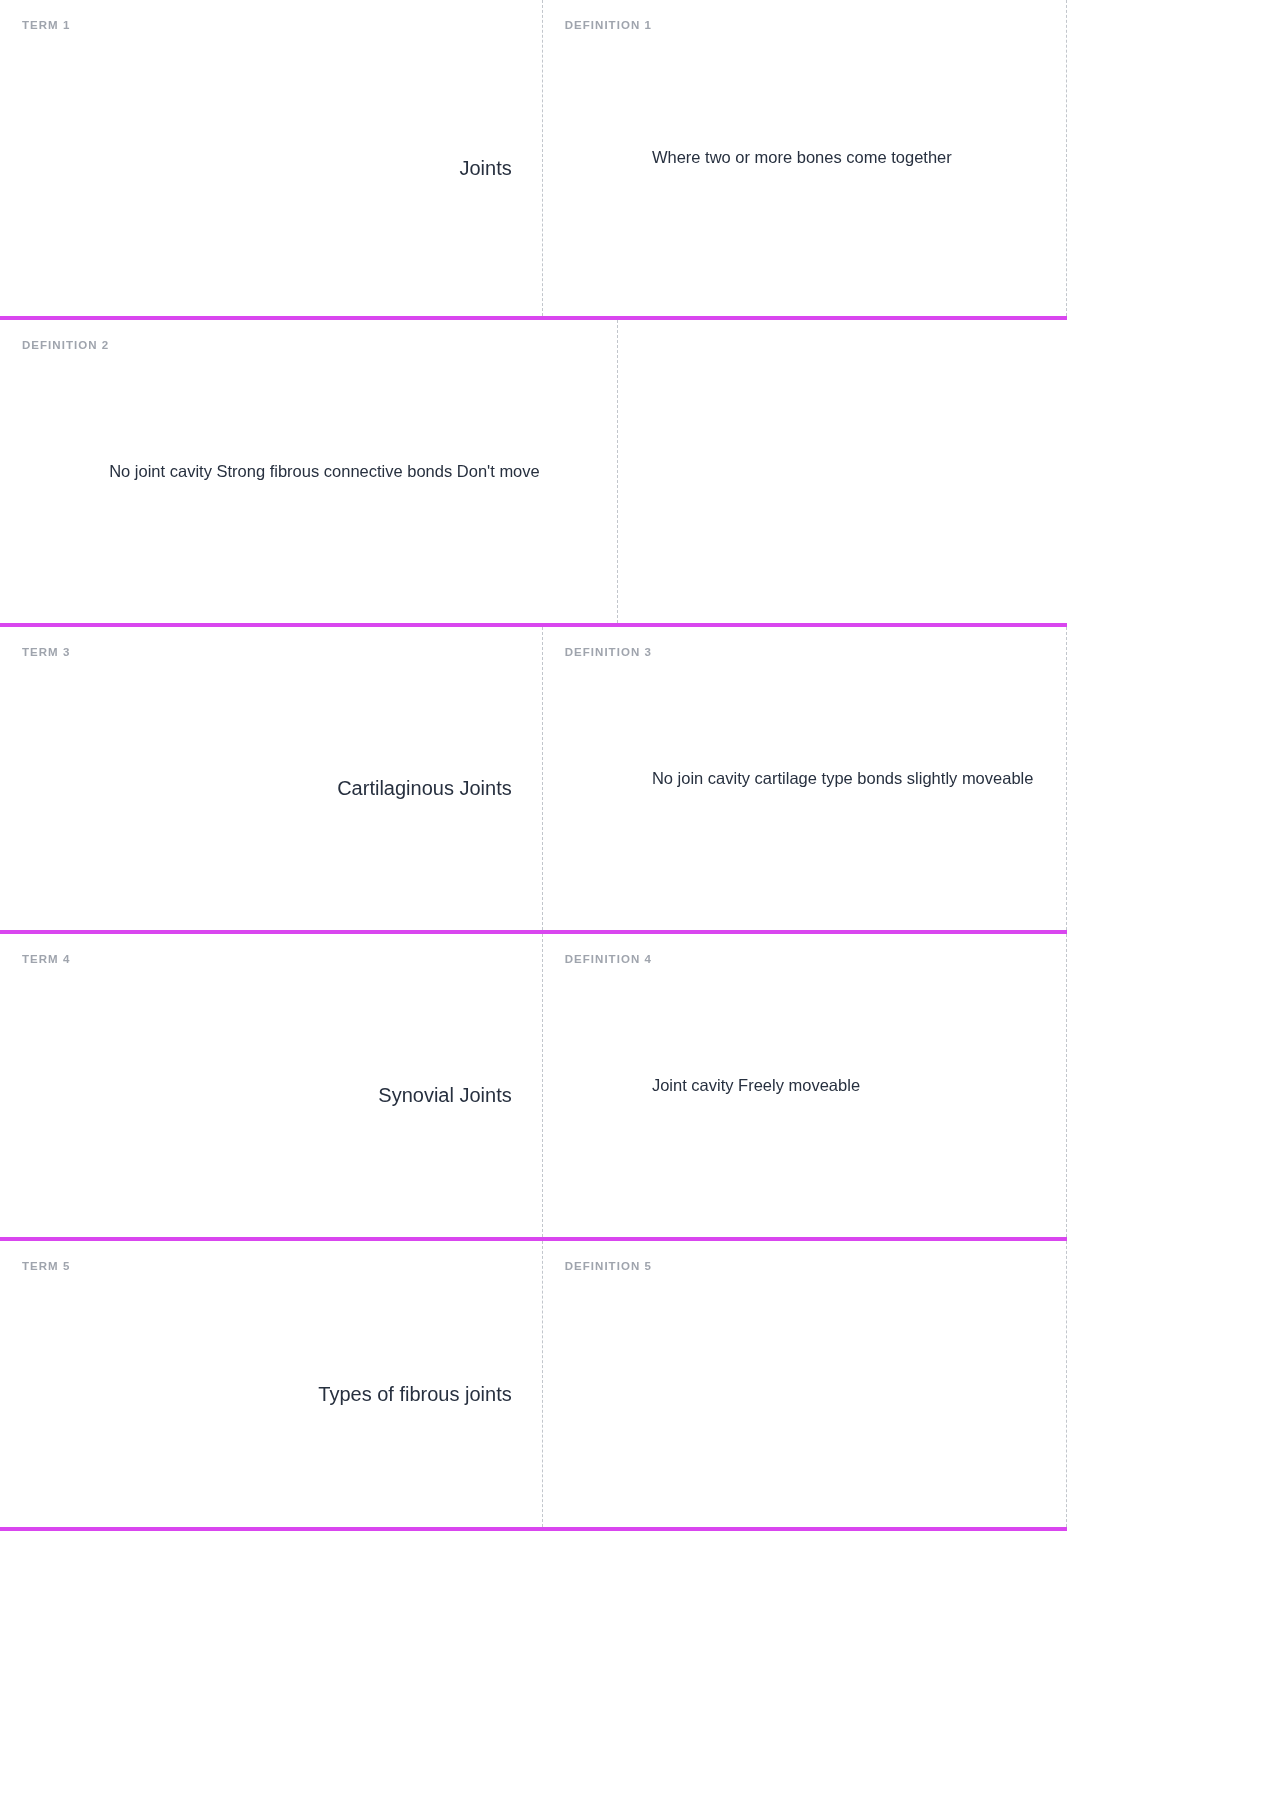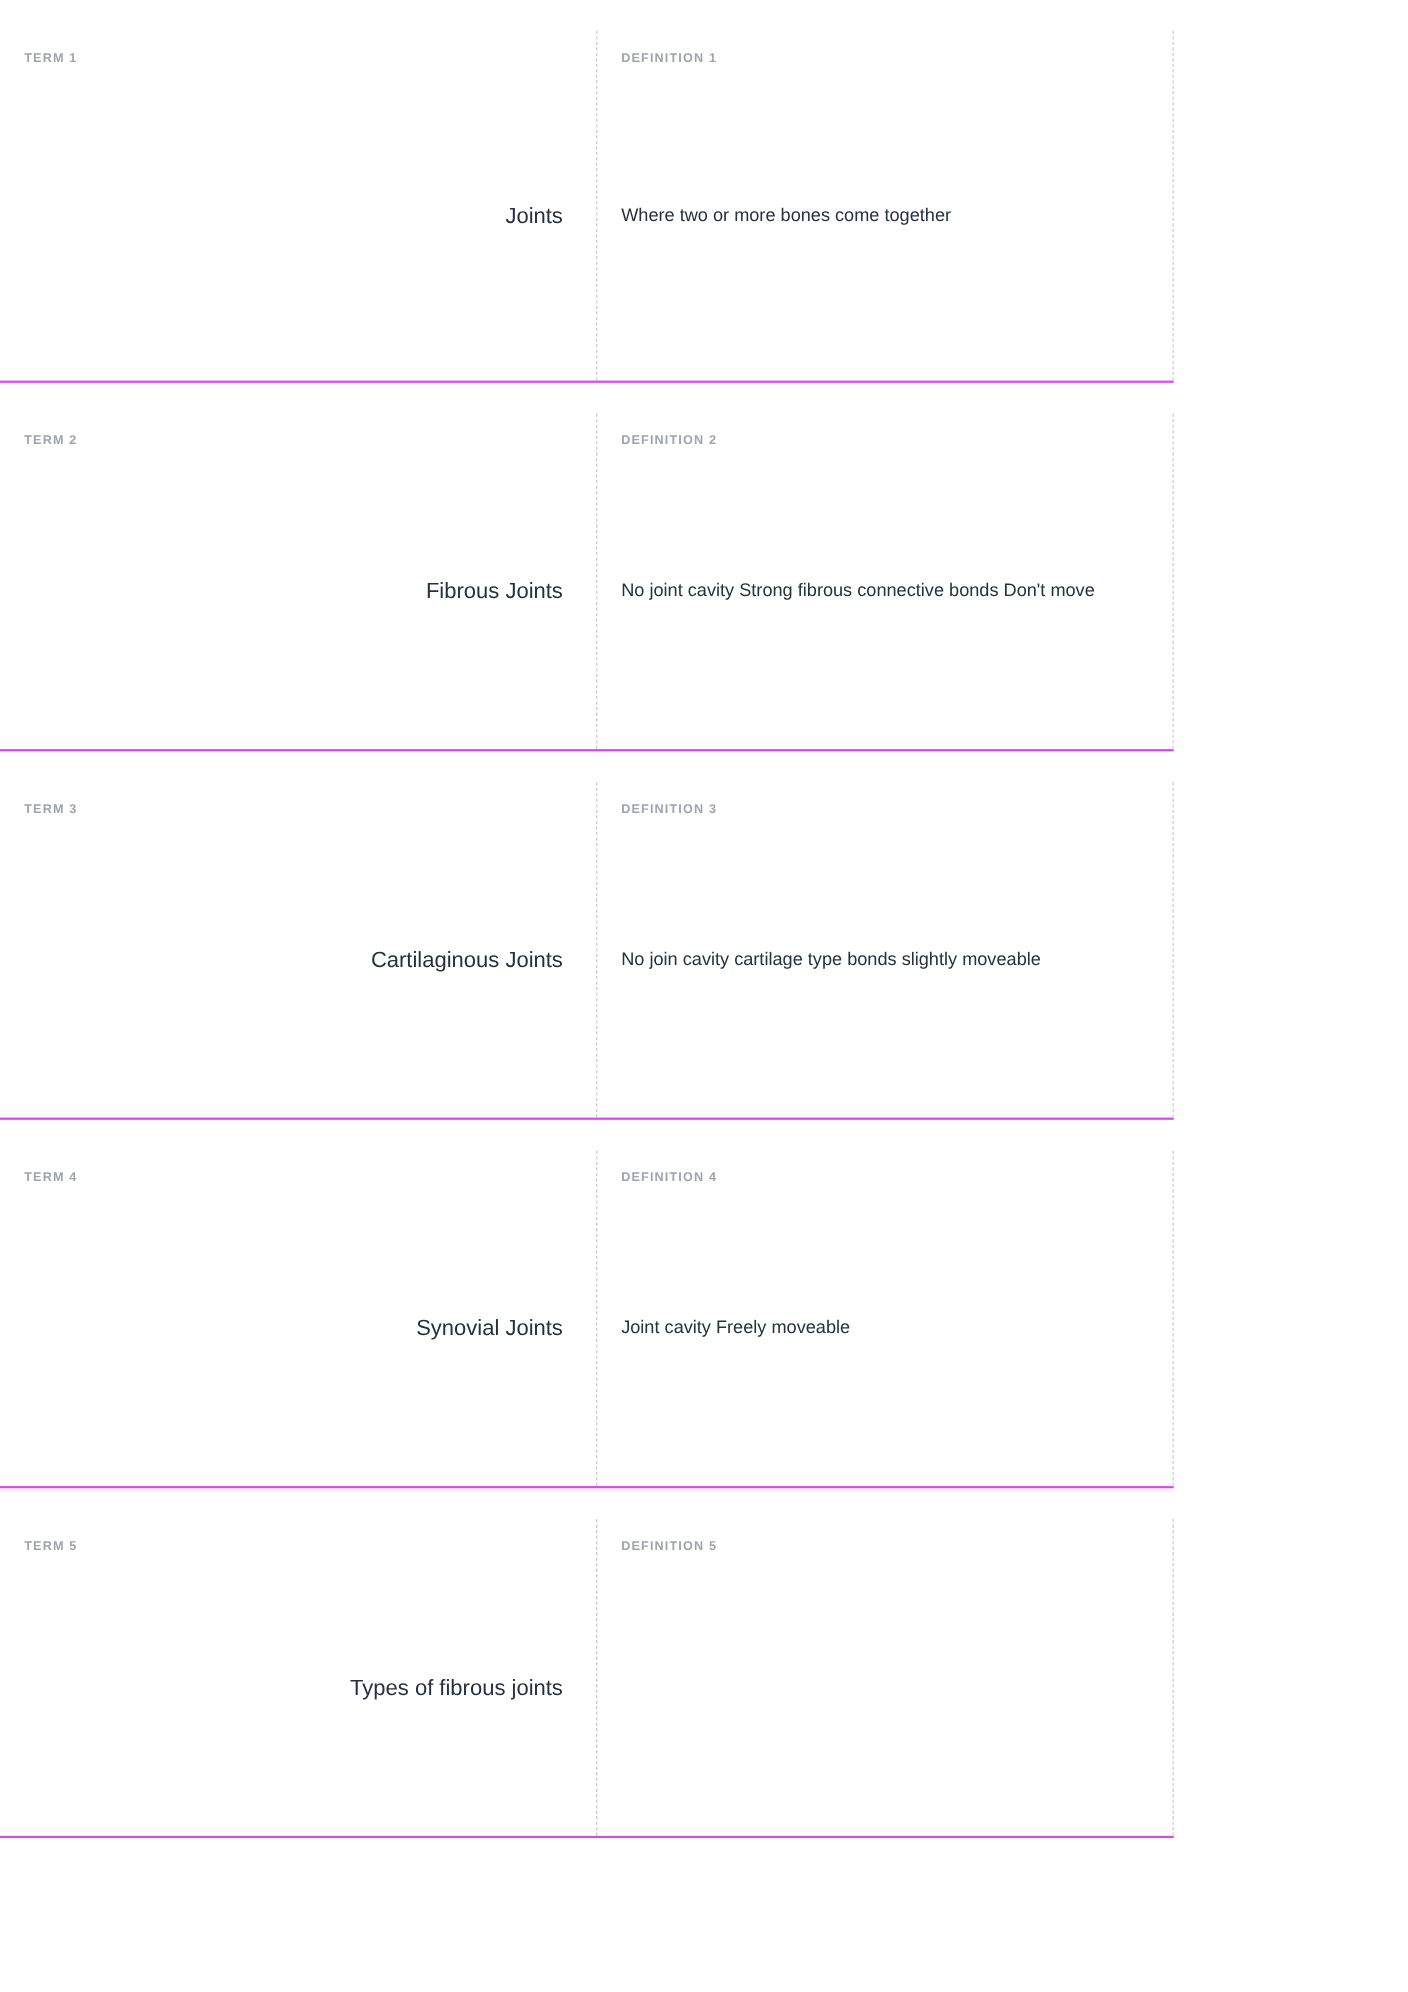--- a/index.html
+++ b/index.html
@@ -16,24 +16,23 @@
 
   .sheet {
     width: 1280px;
     box-sizing: border-box;
     padding: 0 22px 0 0;
   }
 
   .card-row {
     display: flex;
     width: 1067px;
-    border-bottom: 2px solid #d946ef;
+    border-bottom: 4px solid #d946ef;
     box-sizing: border-box;
     position: relative;
-    margin-top: 28px;
   }
   .card-row:first-child {
     border-top: none;
   }
 
   .term-cell {
     width: 640px;
     box-sizing: border-box;
     padding: 14px 22px 14px 22px;
     position: relative;
@@ -42,21 +41,21 @@
     flex-direction: column;
   }
 
   .def-cell {
     width: 618px;
     box-sizing: border-box;
     padding: 14px 22px 14px 22px;
     position: relative;
     border-right: 1px dashed #c2c6cc;
     display: flex;
-    flex-direction: column;
+    flex-direction: row;
   }
 
   .cell-label {
     font-size: 11.5px;
     font-weight: bold;
     letter-spacing: 0.09em;
     color: #9fa4ad;
     text-transform: uppercase;
     line-height: 1.2;
     margin: 5px 0 0 0;
@@ -115,26 +114,20 @@
     </div>
     <div class="def-cell">
       <div class="cell-label">DEFINITION 1</div>
       <div class="cell-body def-body">
         <div class="def-text">Where two or more bones come together</div>
       </div>
     </div>
   </div>
 
   <div class="card-row h2">
-    <div class="term-cell">
-      <div class="cell-label">TERM 2</div>
-      <div class="cell-body term-body">
-        <div class="term-text">Fibrous Joints</div>
-      </div>
-    </div>
     <div class="def-cell">
       <div class="cell-label">DEFINITION 2</div>
       <div class="cell-body def-body">
         <div class="def-text">No joint cavity Strong fibrous connective bonds Don't move</div>
       </div>
     </div>
   </div>
 
   <div class="card-row h3">
     <div class="term-cell">

